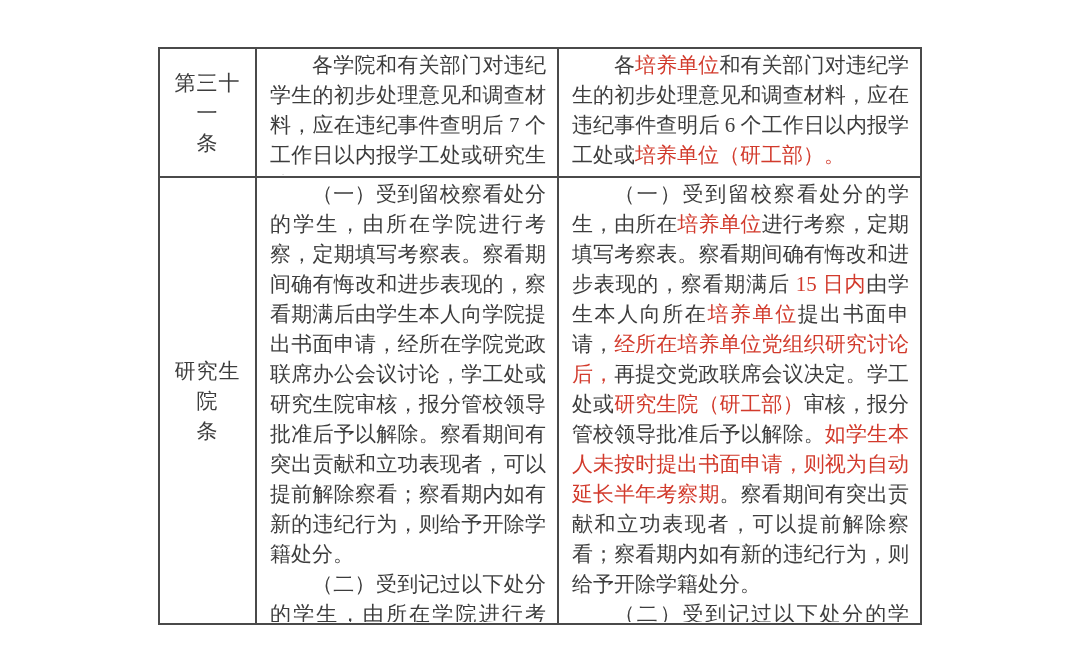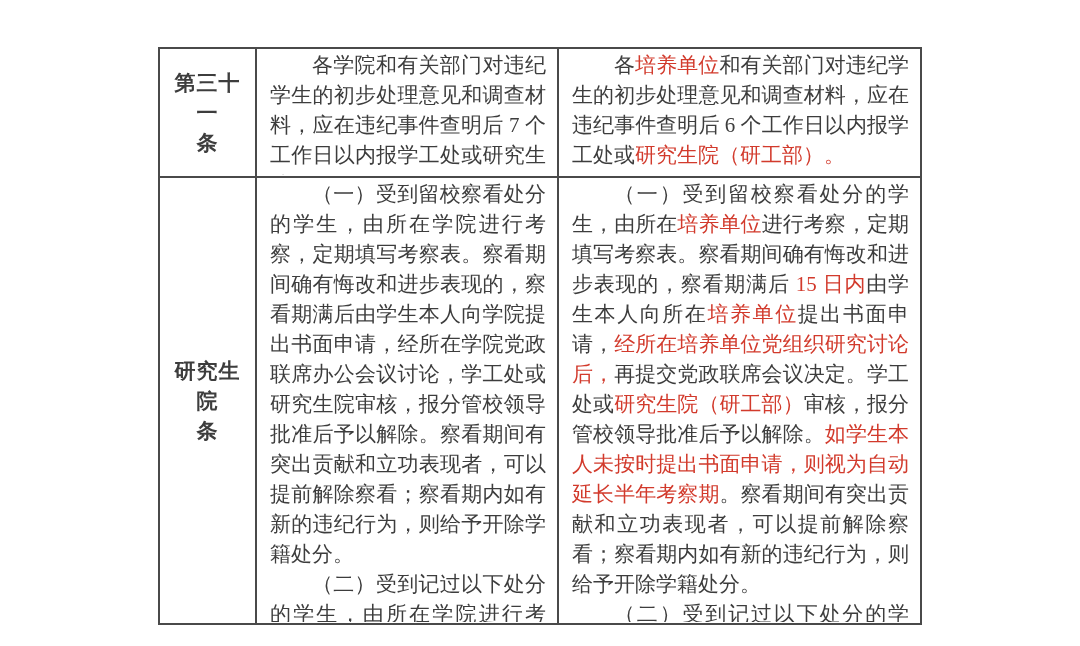--- a/index.html
+++ b/index.html
@@ -33,21 +33,20 @@
     border:2px solid var(--border-color);
     vertical-align:top;
     font-size:21px;
     line-height:30px;
     color:var(--text-color);
   }
   td.article-cell{
     text-align:center;
     vertical-align:middle;
     padding:12px 4px;
-    font-weight:bold;
   }
   .article-lines{
     display:flex;
     flex-direction:column;
     align-items:center;
   }
   .aline{
     display:block;
     letter-spacing:1px;
   }
@@ -85,21 +84,21 @@
           <span class="aline">条</span>
         </div>
       </td>
       <td class="text-cell">
         <div class="cell-clip clip-r1">
             <p class="para"><span>各学院和有关部门对违纪学生的初步处理意见和调查材料，应在违纪事件查明后 7 个工作日以内报学工处或研究生院。</span></p>
           </div>
       </td>
       <td class="text-cell">
         <div class="cell-clip clip-r1">
-            <p class="para"><span>各</span><span class="red">培养单位</span><span>和有关部门对违纪学生的初步处理意见和调查材料，应在违纪事件查明后 6 个工作日以内报学工处或</span><span class="red">研究生院（研工部）。</span></p>
+            <p class="para"><span>各</span><span class="red">培养单位</span><span>和有关部门对违纪学生的初步处理意见和调查材料，应在违纪事件查明后 6 个工作日以内报学工处或</span><span class="red">培养单位（研工部）。</span></p>
           </div>
       </td>
     </tr>
     <tr>
       <td class="article-cell">
         <div class="article-lines">
           <span class="aline">研究生院</span>
           <span class="aline">条</span>
         </div>
       </td>

